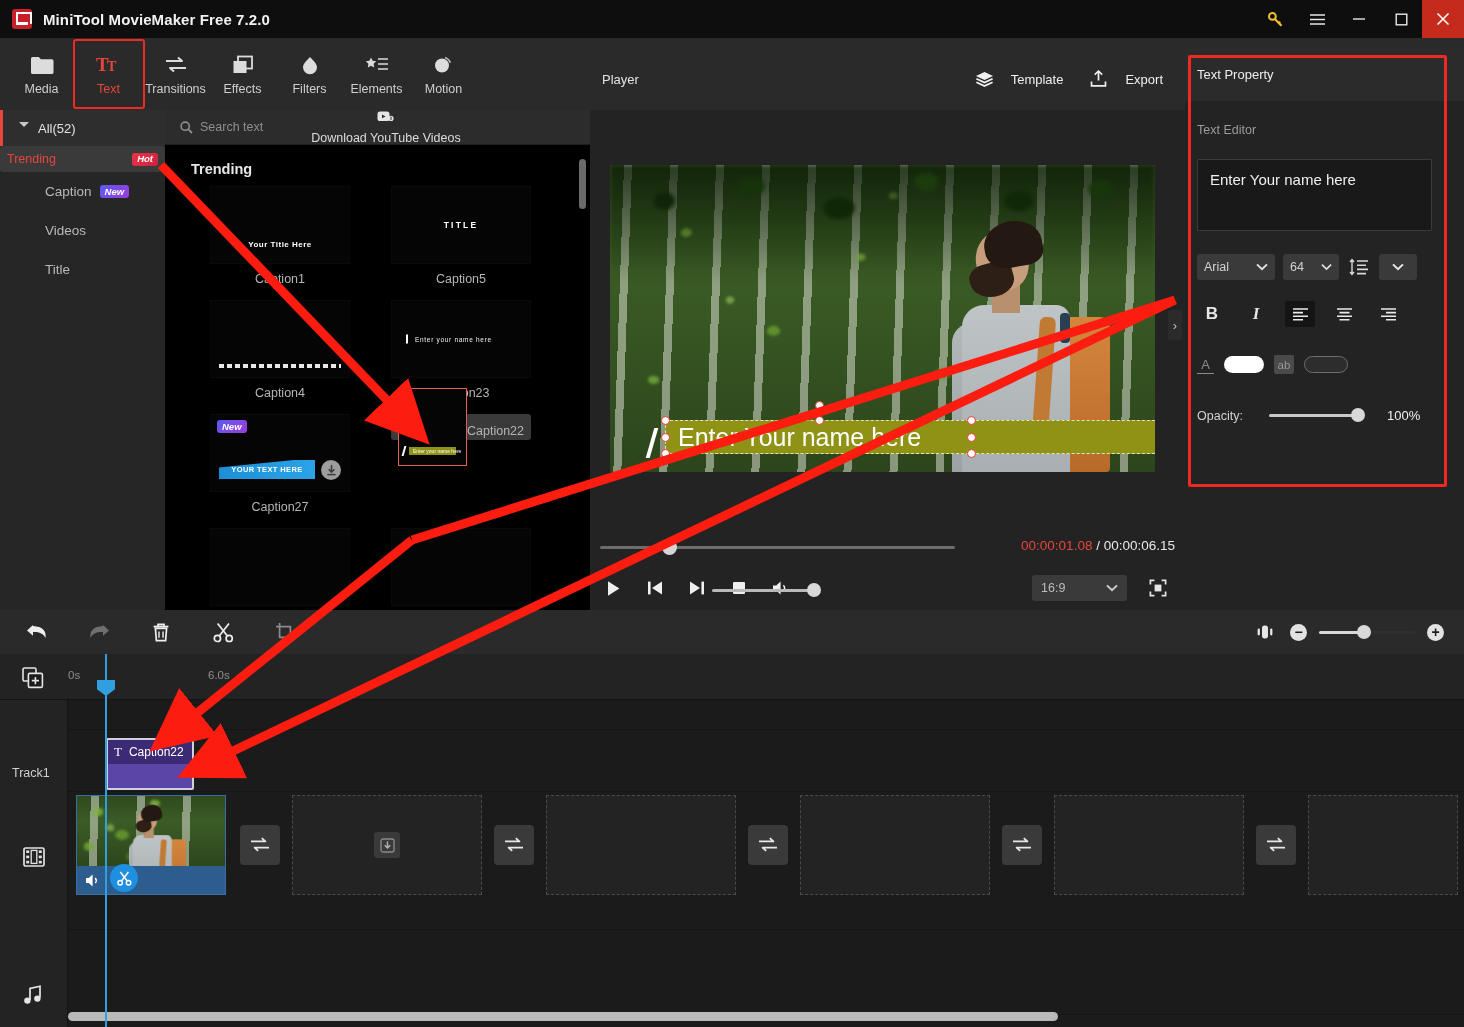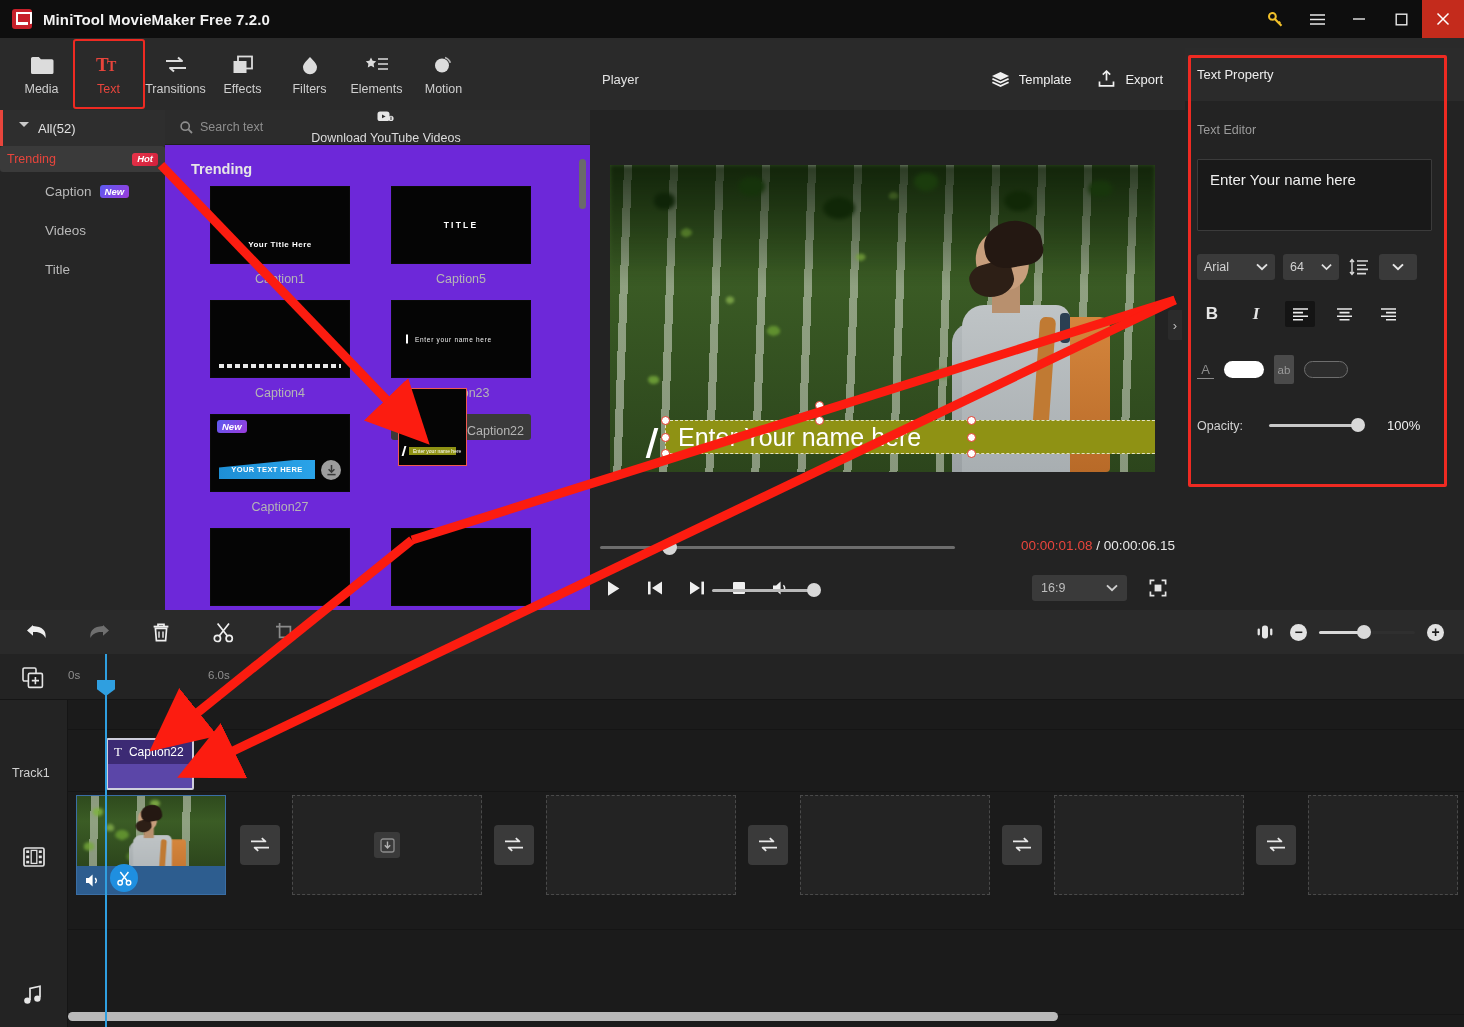--- a/index.html
+++ b/index.html
@@ -75,21 +75,21 @@
   }
   .cat-item.sel { color:#e8453c; }
   .badge { font-size:9.5px; font-weight:bold; font-style:italic; color:#fff;
            padding:1.5px 5px 2px 5px; border-radius:3px; line-height:1; }
   .badge.hot { background:linear-gradient(135deg,#e8344a,#d0203b); }
   .badge.new { background:linear-gradient(135deg,#5b5bf0,#9b3bdc); font-style:italic; }
 
   
   .browser {
     position:absolute; left:165px; top:110px; width:425px; height:500px;
-    background:#6d28d9;
+    background:#000000;
   }
   .browser-bar {
     height:35px; background:#2c2c2c; display:flex; align-items:center;
     border-bottom:1px solid #1e1e1e;
   }
   .searchbox { display:flex; align-items:center; gap:7px; padding-left:15px; cursor:text; }
   .searchbox .ph { font-size:12.5px; color:#8e8e8e; }
   .ytdl { display:flex; align-items:center; gap:8px; margin-left:48px; cursor:pointer;flex-direction:column; }
   .ytdl .lbl { font-size:12.5px; color:#dcdcdc; }
   .grid-wrap { position:relative; height:465px; overflow:hidden; }
@@ -140,21 +140,21 @@
   .player {
     position:absolute; left:590px; top:110px; width:595px; height:500px;
     background:#232323;
   }
   .player-head {
     position:absolute; left:590px; top:48px; width:595px; height:62px;
     background:#2a2a2a; display:flex; align-items:center;
   }
   .player-head .plabel { font-size:13px; color:#e3e3e3; padding-left:12px; }
   .ph-actions { margin-left:auto; display:flex; align-items:center; gap:26px; padding-right:22px; }
-  .ph-act { display:flex; align-items:center; gap:9px; cursor:pointer; font-size:13px; color:#efefef; }
+  .ph-act { display:flex; align-items:center; gap:17px; cursor:pointer; font-size:13px; color:#efefef; }
   .stage { position:absolute; left:0; top:0; width:595px; height:410px; background:#232323; }
   .video {
     position:absolute; left:20px; top:55px; width:545px; height:307px; overflow:hidden;
     background:#0a0a0a;
   }
   .forest { position:absolute; inset:0; background:
       radial-gradient(circle at 72% 44%, rgba(0,0,0,0) 0 0, rgba(0,0,0,0) 0),
       linear-gradient(180deg,#2e4a1d 0%,#3b5c25 35%,#2c451c 100%); }
   .trunks { position:absolute; inset:0;
     background:
@@ -283,21 +283,21 @@
   .row-style { display:flex; align-items:center; gap:14px; margin-top:21px; }
   .sbtn { width:30px; height:26px; display:flex; align-items:center; justify-content:center;
      cursor:pointer; color:#e6e6e6; border-radius:2px; }
   .sbtn.on { background:#141414; }
   .sbtn.bold { font-weight:bold; font-size:17px; }
   .sbtn.ital { font-style:italic; font-weight:bold; font-size:17px; font-family:"Liberation Serif",serif; }
   .row-color { display:flex; align-items:center; gap:10px; margin-top:28px; }
   .au { width:17px; height:19px; display:flex; align-items:center; justify-content:center;
      color:#8b8b8b; font-size:13px; border-bottom:1.5px solid #8b8b8b; }
   .swatch-w { width:40px; height:17px; background:#ffffff; border-radius:9px; cursor:pointer; }
-  .abbox { width:20px; height:29px; background:#4a4a4a; color:#9a9a9a; font-size:11.5px;
+  .abbox { width:20px; height:19px; background:#4a4a4a; color:#9a9a9a; font-size:11.5px;
      display:flex; align-items:center; justify-content:center; border-radius:2px; cursor:pointer; }
   .swatch-d { width:44px; height:17px; background:#2d2d2d; border:1px solid #6e6e6e;
      border-radius:9px; cursor:pointer; }
   .row-op { display:flex; align-items:center; margin-top:34px; }
   .row-op .lb { font-size:12.5px; color:#d2d2d2; width:72px; }
   .op-track { position:relative; width:90px; height:3px; background:#c8c8c8; border-radius:2px;
       cursor:pointer; }
   .op-knob { position:absolute; right:-6px; top:-6px; width:14px; height:14px; border-radius:50%;
       background:#d8d8d8; cursor:pointer; }
   .op-val { margin-left:28px; font-size:13px; color:#f0f0f0; }

